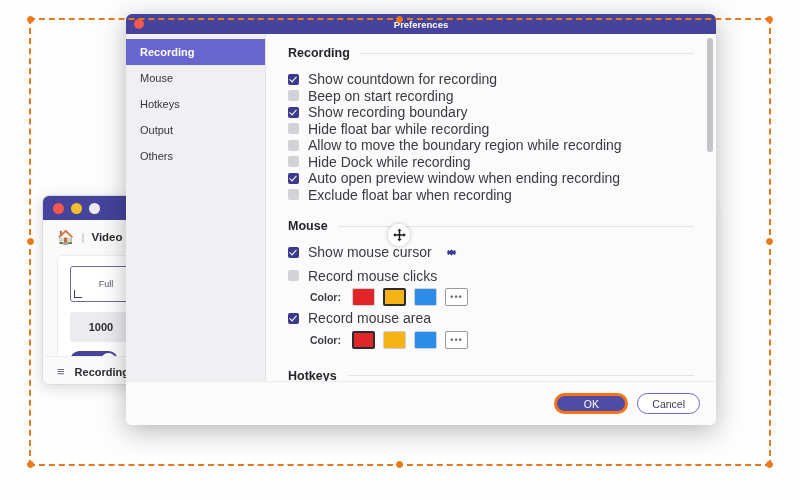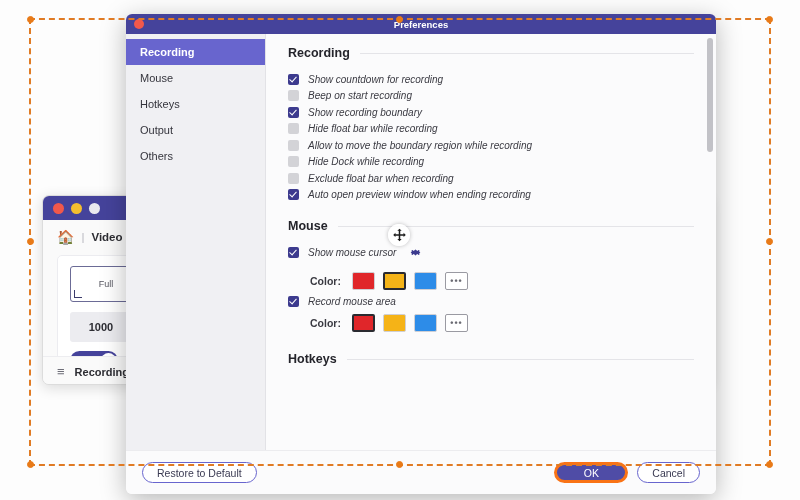--- a/index.html
+++ b/index.html
@@ -99,21 +99,21 @@
   .bg-foot {
     position: absolute; left: 0; right: 0; bottom: 0; height: 30px;
     border-top: 1px solid #ededf0; background: #fafafa;
     display: flex; align-items: center; padding-left: 14px; gap: 10px;
   }
   .list-ico { font-size: 13px; color: #6e6e78; }
   .foot-label { font-size: 11px; font-weight: bold; color: #2d2d33; }
 
   
   .dialog {
-    position: absolute; left: 126px; top: 14px; width: 590px; height: 480px;
+    position: absolute; left: 126px; top: 14px; width: 590px; height: 411px;
     background: #fbfbfc; border-radius: 6px;
     box-shadow: 0 6px 26px rgba(0,0,0,0.28);
     overflow: hidden; display: flex; flex-direction: column;
   }
   .dlg-titlebar {
     height: 20px; background: #45439B; position: relative;
     display: flex; align-items: center; justify-content: center;
   }
   .dlg-close {
     position: absolute; left: 8px; width: 10px; height: 10px;
@@ -143,21 +143,21 @@
 
   .opt-row { display: flex; align-items: center; gap: 9px; height: 16.5px; margin-bottom: 0px; }
   .cb { width: 11px; height: 11px; border-radius: 2px; flex: none; position: relative; }
   .cb.off { background: #d3d3d7; }
   .cb.on  { background: #3C3A8E; }
   .cb.on::after {
     content: ""; position: absolute; left: 3px; top: 1px;
     width: 3px; height: 6px; border: solid #fff; border-width: 0 1.6px 1.6px 0;
     transform: rotate(42deg);
   }
-  .opt-label { font-size: 10px; color: #3a3a42; font-style: italic; }
+  .opt-label { font-size: 14px; color: #3a3a42; }
 
   .gear {
     width: 13px; height: 13px; margin-left: 4px;
     display: inline-flex; align-items: center; justify-content: center;
   }
 
   .color-row { display: flex; align-items: center; gap: 8px; margin: 4px 0 4px 22px; font-weight: bold; }
   .color-label { font-size: 10.5px; color: #3a3a42; width: 34px; }
   .sw {
     width: 23px; height: 18px; border-radius: 2px; border: 1px solid #cfcfd4;
@@ -308,26 +308,26 @@
         </div>
         <div class="opt-row">
           <span class="cb off"></span>
           <span class="opt-label">Allow to move the boundary region while recording</span>
         </div>
         <div class="opt-row">
           <span class="cb off"></span>
           <span class="opt-label">Hide Dock while recording</span>
         </div>
         <div class="opt-row">
-          <span class="cb off"></span>
-          <span class="opt-label">Exclude float bar when recording</span>
-        </div>
-        <div class="opt-row">
           <span class="cb on"></span>
           <span class="opt-label">Auto open preview window when ending recording</span>
+        </div>
+        <div class="opt-row">
+          <span class="cb off"></span>
+          <span class="opt-label">Exclude float bar when recording</span>
         </div>
 
         <div class="spacer-lg"></div>
 
         <div class="sec-head">
           <span>Mouse</span>
           <span class="rule"></span>
         </div>
 
         <div class="opt-row">
@@ -336,20 +336,24 @@
           <span class="gear">
             <svg width="13" height="13" viewBox="0 0 24 24" fill="#3C3A8E">
               <path d="M12 8a4 4 0 100 8 4 4 0 000-8zm0 6a2 2 0 110-4 2 2 0 010 4z"></path>
               <path d="M21 12l-2-1.2.4-2.3-2.2-1-1.6 1.7-2.2-.8L12 6l-1.4 2.4-2.2.8L6.8 7.5l-2.2 1L5 10.8 3 12l2 1.2-.4 2.3 2.2 1 1.6-1.7 2.2.8L12 18l1.4-2.4 2.2-.8 1.6 1.7 2.2-1-.4-2.3L21 12z"></path>
             </svg>
           </span>
         </div>
 
         <div class="spacer-sm"></div>
 
+        <div class="opt-row">
+          <span class="cb off"></span>
+          <span class="opt-label">Record mouse clicks</span>
+        </div>
         <div class="color-row">
           <span class="color-label">Color:</span>
           <span class="sw" style="background:#E0262A"></span>
           <span class="sw sel" style="background:#F5B317"></span>
           <span class="sw" style="background:#2D8CE8"></span>
           <span class="sw-more">•••</span>
         </div>
 
         <div class="opt-row">
           <span class="cb on"></span>
@@ -370,21 +374,20 @@
           <span class="rule"></span>
         </div>
 
         <div class="dlg-scrollbar">
           <div class="dlg-scrollthumb"></div>
         </div>
       </div>
     </div>
 
     <div class="dlg-foot">
-      <span class="btn btn-outline">Restore to Default</span>
       <span class="foot-spacer"></span>
       <span class="btn btn-primary">OK</span>
       <span class="btn-gap"></span>
       <span class="btn btn-outline">Cancel</span>
     </div>
   </div>
 
   <div class="capture-region">
     <span class="handle h-tl"></span>
     <span class="handle h-tm"></span>

